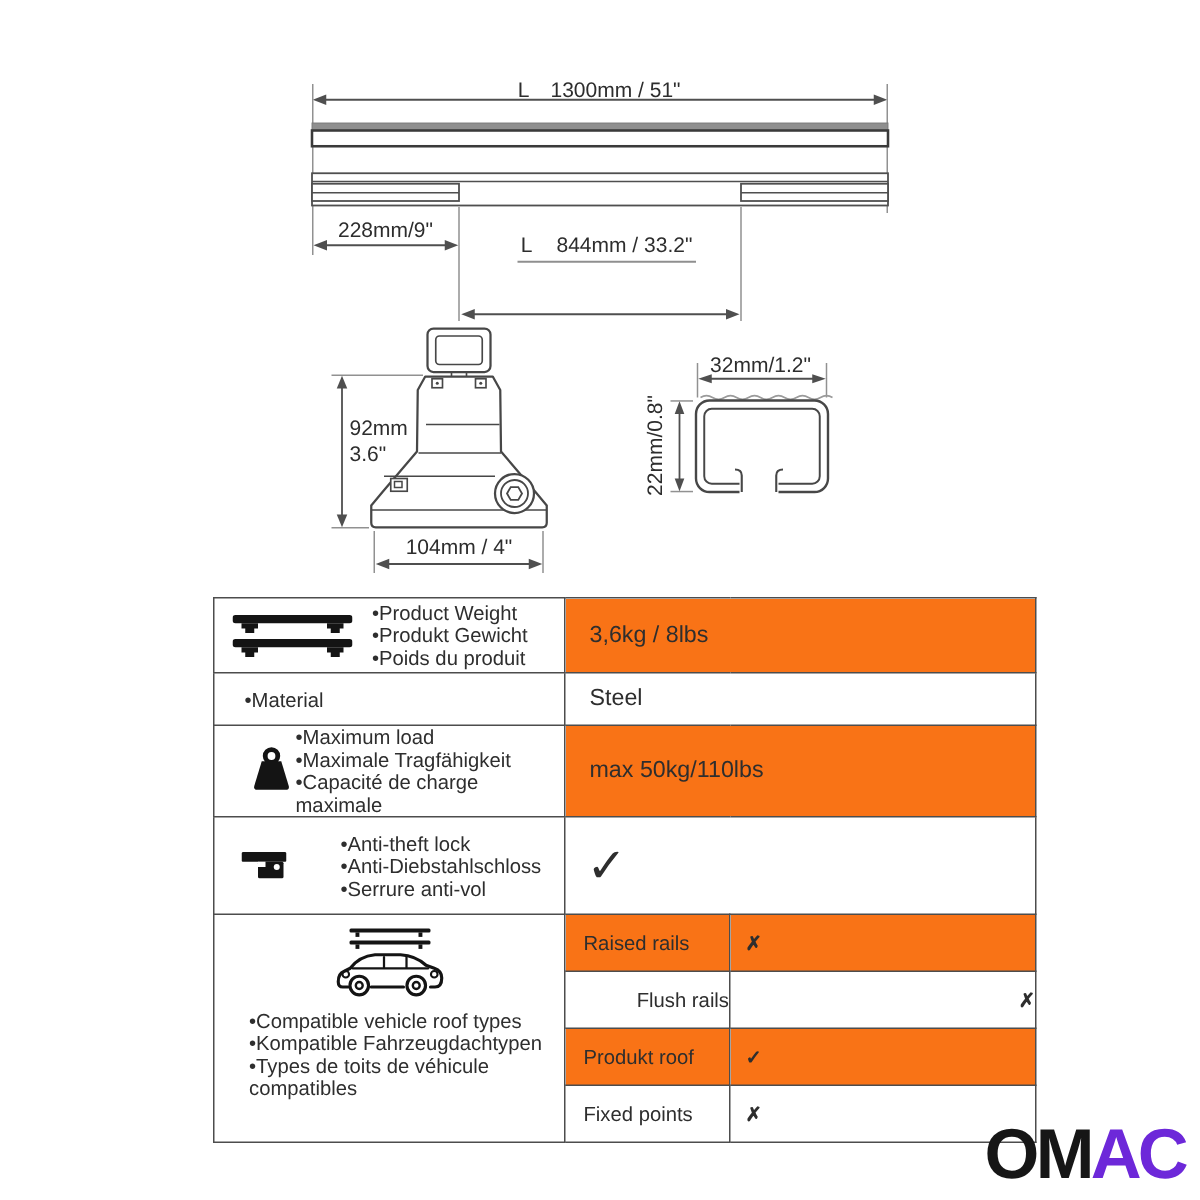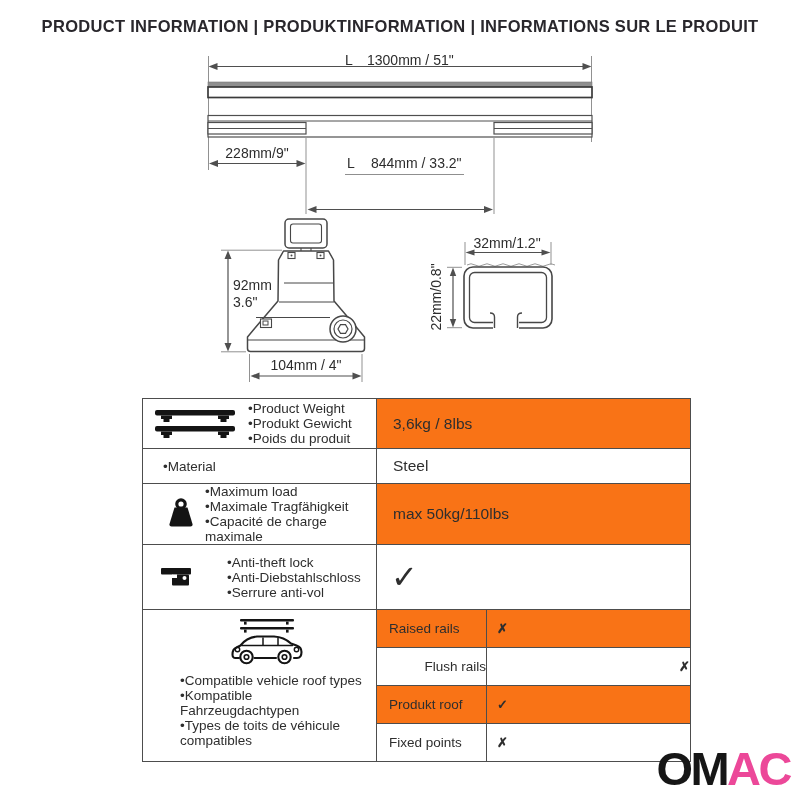--- a/index.html
+++ b/index.html
@@ -35,28 +35,27 @@
   .sub-lbl { font-size:13.5px; padding-left:12px; }
   .sub-val { font-size:13px; font-weight:700; padding-left:10px; }
   .roof-cell { padding-top:8px; }
   .roof-text { width:100%; padding-left:23px; padding-right:8px; margin-top:7px; }
 
   .logo {
     position:absolute; right:10px; bottom:8px;
     font-size:47px; font-weight:700; letter-spacing:-2.5px; line-height:1;
   }
   .logo .lb { color:#161616; }
-  .logo .lr { color:#ec4899; }
+  .logo .lr { color:#6d28d9; }
 </style>
 </head>
 <body>
 
 <div class="page">
 
-  <div class="header">PRODUCT INFORMATION | PRODUKTINFORMATION | INFORMATIONS SUR LE PRODUIT</div>
 
   <svg class="drawing" width="800" height="400" viewBox="0 0 800 400">
 
     <g>
       <text x="349" y="64.5" text-anchor="middle">L</text>
       <text x="367" y="64.5">1300mm / 51"</text>
       <line class="dim-line" x1="215" y1="66.5" x2="585" y2="66.5"></line>
       <polygon class="dim-head" points="208.5,66.5 217.5,63 217.5,70"></polygon>
       <polygon class="dim-head" points="591.5,66.5 582.5,63 582.5,70"></polygon>
     </g>
@@ -204,21 +203,21 @@
       <td class="val" colspan="2">Steel</td>
     </tr>
 
     <tr style="height:50px;">
       <td>
         <div class="cell-flex">
           <svg width="32" height="34" viewBox="0 0 32 34" style="margin-left:22px;flex:none">
             <circle cx="16" cy="7" r="4.2" fill="none" stroke="#141414" stroke-width="3.2"></circle>
             <path d="M 9.5 10.5 L 22.5 10.5 L 27.5 27 Q 28 29.5 25.5 29.5 L 6.5 29.5 Q 4 29.5 4.5 27 Z" fill="#141414"></path>
           </svg>
-          <div class="lbl" style="margin-left:8px;">
+          <div class="lbl" style="">
             <div>•Maximum load</div>
             <div>•Maximale Tragfähigkeit</div>
             <div>•Capacité de charge maximale</div>
           </div>
         </div>
       </td>
       <td class="val shade" colspan="2">max 50kg/110lbs</td>
     </tr>
 
     <tr style="height:65px;">
@@ -236,21 +235,21 @@
             <div>•Serrure anti-vol</div>
           </div>
         </div>
       </td>
       <td colspan="2">
         <div class="bigcheck">✓</div>
       </td>
     </tr>
 
     <tr style="height:38px;">
-      <td rowspan="4" class="roof-cell" style="vertical-align:top;padding-left:14px;">
+      <td rowspan="4" class="roof-cell" style="vertical-align:top;">
         <div style="display:flex;flex-direction:column;align-items:center;">
           <svg width="74" height="48" viewBox="0 0 74 48">
             <g fill="#141414">
               <rect x="10" y="1" width="54" height="2.6" rx="1"></rect>
               <rect x="14" y="3.6" width="2.6" height="3"></rect>
                   <rect x="56" y="3.6" width="2.6" height="3"></rect>
               <rect x="10" y="9" width="54" height="2.6" rx="1"></rect>
               <rect x="14" y="11.6" width="2.6" height="3"></rect>
                   <rect x="56" y="11.6" width="2.6" height="3"></rect>
             </g>

